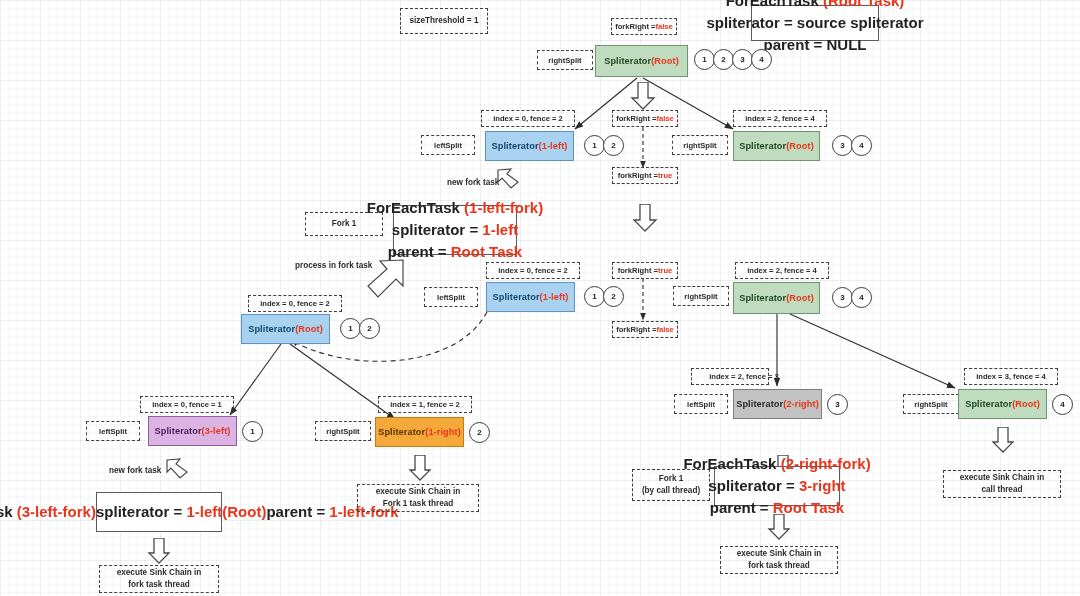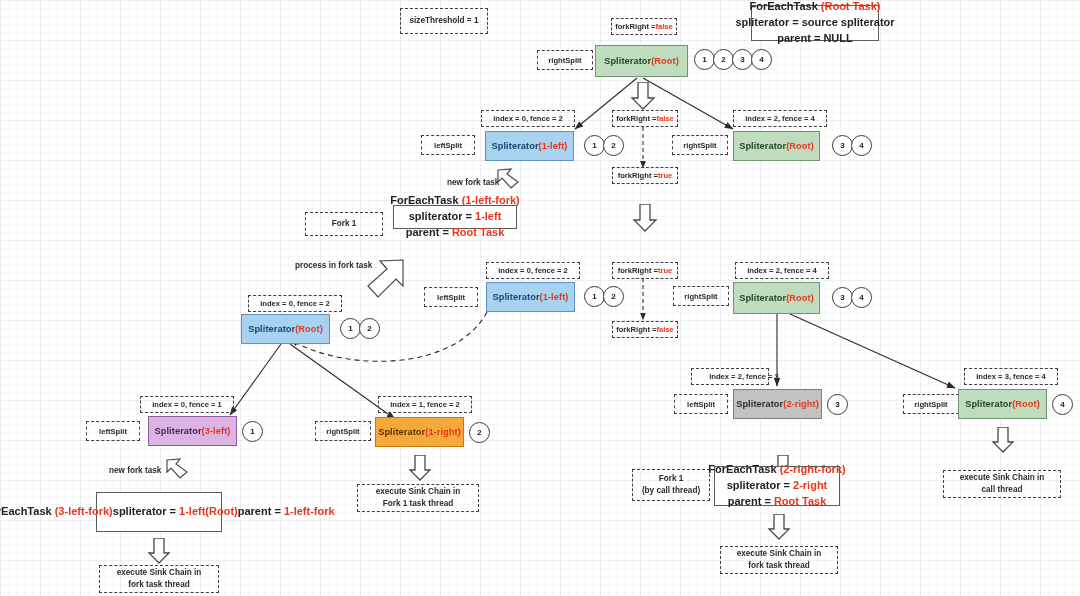--- a/index.html
+++ b/index.html
@@ -14,21 +14,21 @@
       linear-gradient(to bottom, rgba(120,130,150,.05) 1px, transparent 1px);
     background-size:40px 40px,40px 40px,8px 8px,8px 8px;
   }
   #canvas{position:absolute;inset:0;}
   svg#edges{position:absolute;left:0;top:0;width:1080px;height:596px;pointer-events:none;}
 
   .node{position:absolute;box-sizing:border-box;display:flex;align-items:center;
         justify-content:center;text-align:center;white-space:nowrap;}
 
   
-  .box{border:1.5px solid #5b5b5b;background:#fff;font-size:11px;font-weight:bold;
+  .box{border:1.5px solid #5b5b5b;background:#fff;font-size:15px;font-weight:bold;
        color:#222;line-height:1.45;padding:3px 6px;}
   
   .dbox{border:1.6px dashed #3f3f3f;background:transparent;font-size:8.2px;
         font-weight:bold;color:#2b2b2b;line-height:1.45;padding:2px 4px;}
   .dbox.small{font-size:7.6px;}
 
   
   .sp{border:1.5px solid #6c8f6c;font-size:9.2px;font-weight:bold;letter-spacing:.1px;}
   .sp-green{background:#bfdcbf;border-color:#6f9470;color:#1d4a20;}
   .sp-blue{background:#a9d2f0;border-color:#5b92bf;color:#14466d;}
@@ -134,21 +134,21 @@
   <div class="circle" style="left:832px;top:135px;width:21px;height:21px;">3</div>
   <div class="circle" style="left:851px;top:135px;width:21px;height:21px;">4</div>
 
   <div class="label" style="left:447px;top:178px;">new fork task</div>
   <svg class="arrowblk" style="left:497px;top:168px;" width="24" height="26">
     <path d="M1,2 L14,1 L10,6 L21,14 L14,20 L5,10 L1,14 Z" fill="#fff" stroke="#4a4a4a" stroke-width="1.2"></path>
   </svg>
 
   <div class="node dbox" style="left:305px;top:212px;width:78px;height:24px;">Fork 1</div>
 
-  <div class="node box" style="left:393px;top:205px;width:124px;height:24px;flex-direction:column;">
+  <div class="node box" style="left:393px;top:205px;width:124px;height:50px;flex-direction:column;">
     <div><span>ForEachTask</span>
       <span class="r">(1-left-fork)</span></div>
     <div><span>spliterator = </span><span class="r">1-left</span></div>
     <div><span>parent = </span><span class="r">Root Task</span></div>
   </div>
 
   <svg class="arrowblk" style="left:632px;top:204px;" width="26" height="28">
     <path d="M8,0 L18,0 L18,16 L24,16 L13,27 L2,16 L8,16 Z" fill="#fff" stroke="#4a4a4a" stroke-width="1.3"></path>
   </svg>
 
@@ -259,21 +259,21 @@
   </svg>
 
   <div class="node dbox" style="left:632px;top:469px;width:78px;height:32px;flex-direction:column;">
     <div>Fork 1</div>
     <div>(by call thread)</div>
   </div>
 
   <div class="node box" style="left:714px;top:466px;width:126px;height:40px;flex-direction:column;">
     <div><span>ForEachTask</span>
       <span class="r">(2-right-fork)</span></div>
-    <div><span>spliterator = </span><span class="r">2-right</span></div>
+    <div><span>spliterator = </span><span class="r">3-right</span></div>
     <div><span>parent = </span><span class="r">Root Task</span></div>
   </div>
 
   <svg class="arrowblk" style="left:767px;top:514px;" width="24" height="26">
     <path d="M7,0 L17,0 L17,15 L22,15 L12,25 L2,15 L7,15 Z" fill="#fff" stroke="#4a4a4a" stroke-width="1.3"></path>
   </svg>
   <div class="node dbox" style="left:720px;top:546px;width:118px;height:28px;flex-direction:column;">
     <div>execute Sink Chain in</div>
     <div>fork task thread</div>
   </div>

